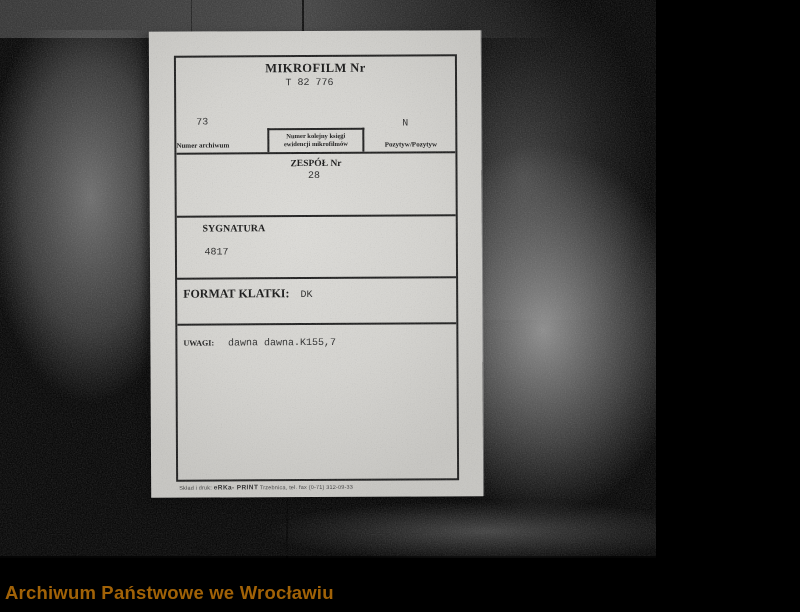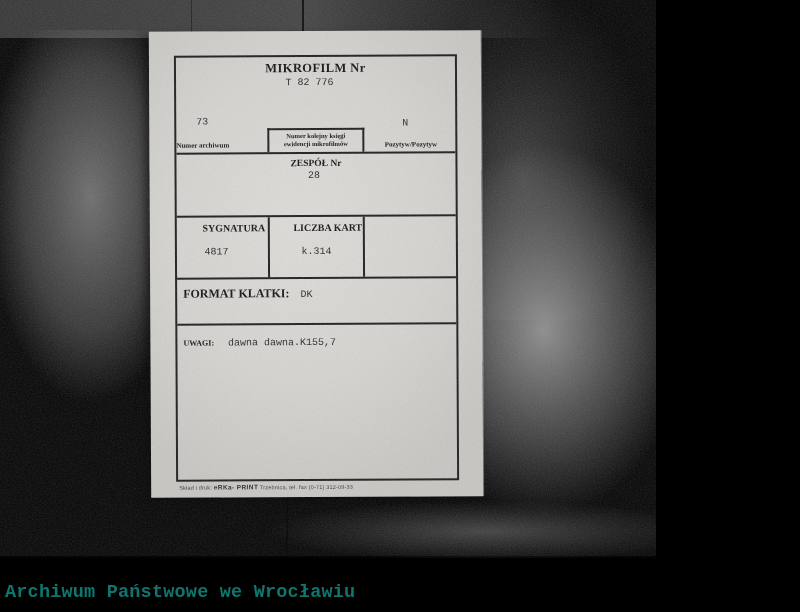--- a/index.html
+++ b/index.html
@@ -23,22 +23,22 @@
     background:linear-gradient(to right, rgba(0,0,0,0) 0%, #000 38%); }
   .scratch { position:absolute; z-index:2; }
   .scratch-top { left:302px; top:0; width:2px; height:32px; background:rgba(0,0,0,.8); }
   .scratch-top2 { left:191px; top:0; width:1px; height:32px; background:rgba(0,0,0,.45); }
   .scratch-bottom { left:286px; top:482px; width:2px; height:78px; background:rgba(0,0,0,.8); }
   .edge-light { left:727px; top:230px; width:1px; height:240px; background:rgba(255,255,255,.16); }
   .grain { position:absolute; left:0; top:0; z-index:3; opacity:.16; pointer-events:none; }
   
   .bottom-bar { position:absolute; left:0; top:558px; width:800px; height:54px; background:#000; z-index:7; }
   .caption { position:absolute; left:5px; top:24px;
-    font-family:Liberation Mono, monospace; font-weight:bold;
-    font-size:18.5px; letter-spacing:.2px; color:#0f766e; white-space:nowrap; }
+    font-family:Liberation Sans, sans-serif; font-weight:bold;
+    font-size:18.5px; letter-spacing:.2px; color:#a16207; white-space:nowrap; }
   
   .card { position:absolute; left:150px; top:31px; width:332px; height:466px; z-index:2;
     background:radial-gradient(ellipse 70% 60% at 45% 42%, #dddcd8 0%, #d5d4d0 55%, #c7c6c2 100%);
     transform:rotate(-0.3deg);
     box-shadow:1px 0 0 rgba(240,240,240,.35), -4px 5px 10px rgba(0,0,0,.65); }
   .frame { position:absolute; left:25px; top:24px; width:283px; height:426px;
     border:2px solid #1d1d1d; box-sizing:border-box; }
   .serifb { font-family:"Liberation Serif", serif; font-weight:bold; color:#141414; }
   .mono { font-family:"Liberation Mono","DejaVu Sans Mono",monospace; color:#2b2b2b; }
   
@@ -112,24 +112,20 @@
       <div class="row-zespol">
         <div class="zespol-label serifb">ZESPÓŁ Nr</div>
         <div class="zespol-value mono">28</div>
       </div>
 
       <div class="row-cols">
         <div class="col col-1">
           <div class="col-header serifb">SYGNATURA</div>
           <div class="col-value mono shift-left">4817</div>
         </div>
-        <div class="col col-2">
-          <div class="col-header serifb">LICZBA KART</div>
-          <div class="col-value mono">k.314</div>
-        </div>
       </div>
 
       <div class="row-format">
         <span class="format-label serifb">FORMAT KLATKI:</span>
         <span class="format-value mono">DK</span>
       </div>
 
       <div class="row-uwagi">
         <span class="uwagi-label serifb">UWAGI:</span>
         <span class="uwagi-value mono">dawna dawna.K155,7</span>

